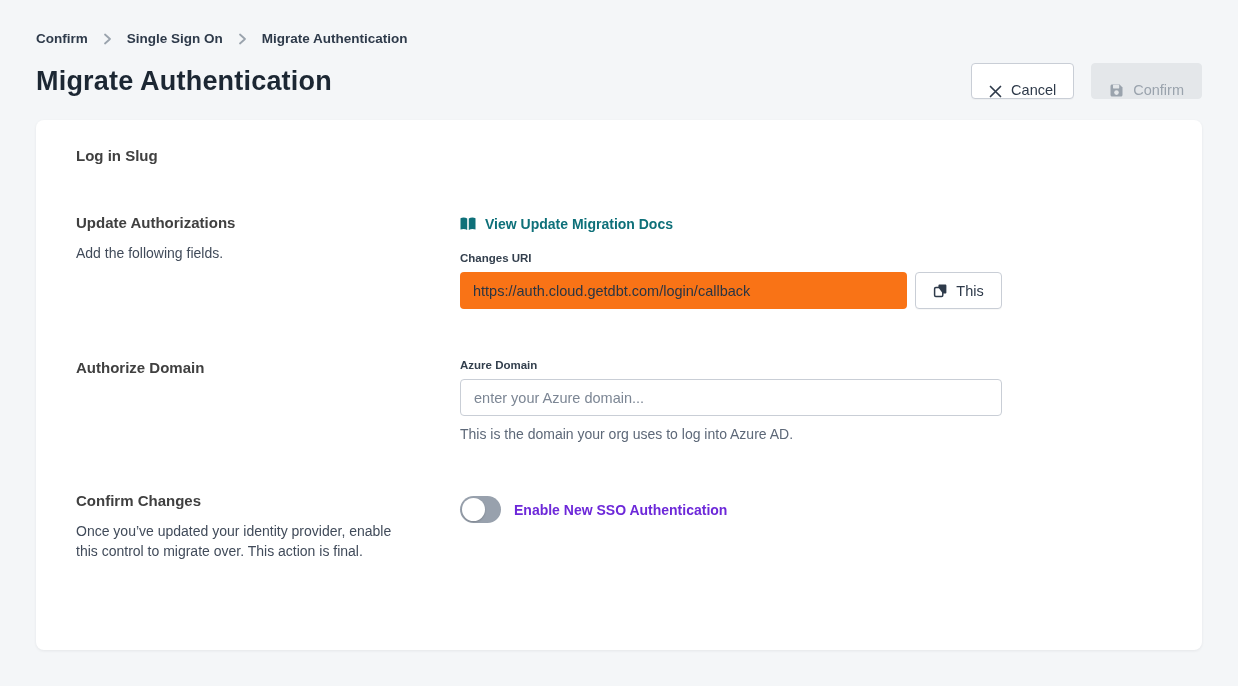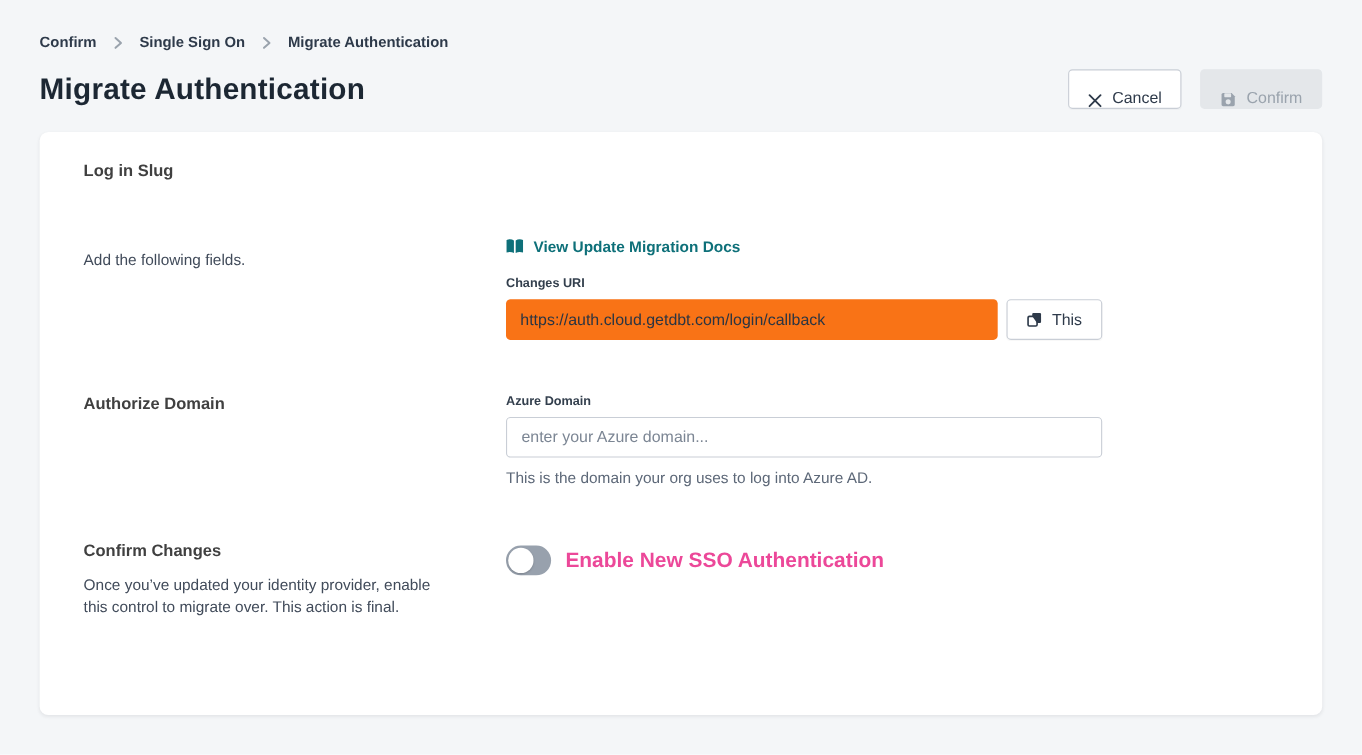--- a/index.html
+++ b/index.html
@@ -50,21 +50,21 @@
   .readonly-field { flex:1; background:#f97316; border-radius:4px; height:37px; display:flex;
                     align-items:center; padding:0 13px; font-size:14.5px; color:#2a3543; }
   .btn-copy { width:87px; height:37px; background:#fff; border:1px solid #c9ced6; border-radius:4px;
               display:flex; align-items:center; justify-content:center; gap:8px; font-size:14.5px;
               color:#2e3a4a; font-family:inherit; cursor:pointer; box-shadow:0 1px 1px rgba(0,0,0,.03); }
 
   .toggle-row { display:flex; align-items:center; gap:13px; margin-top:4px; }
   .toggle { width:41px; height:27px; background:#98a1ad; border-radius:14px; position:relative; cursor:pointer; flex-shrink:0; }
   .toggle-knob { width:23px; height:23px; background:#fff; border-radius:50%; position:absolute; top:2px; left:2px;
                  box-shadow:0 1px 2px rgba(0,0,0,.18); }
-  .toggle-label { font-weight:700; font-size:19px; color:#ec4899; }
+  .toggle-label { font-weight:700; font-size:14px; color:#6d28d9; }
 
   .icon { display:inline-flex; align-items:center; justify-content:center; }
 </style>
 </head>
 <body>
 
 <div class="page">
 
   <nav class="breadcrumb">
     <span class="crumb">Confirm</span>
@@ -109,20 +109,21 @@
   <div class="card">
 
     <div class="section">
       <div class="section-left">
         <h2 class="section-heading">Log in Slug</h2>
       </div>
     </div>
 
     <div class="section">
       <div class="section-left">
+        <h2 class="section-heading">Update Authorizations</h2>
         <div class="section-desc">Add the following fields.</div>
       </div>
       <div class="section-right">
         <a class="docs-link">
           <span class="icon">
             <svg width="16" height="14" viewBox="0 0 16 14">
               <path d="M0.5 1.2 C2.6 0.3 5.4 0.4 7.2 1.6 L7.2 13 C5.4 11.9 2.6 11.8 0.5 12.6 Z" fill="#0e7079"></path>
               <path d="M15.5 1.2 C13.4 0.3 10.6 0.4 8.8 1.6 L8.8 13 C10.6 11.9 13.4 11.8 15.5 12.6 Z" fill="#0e7079"></path>
             </svg>
           </span>

